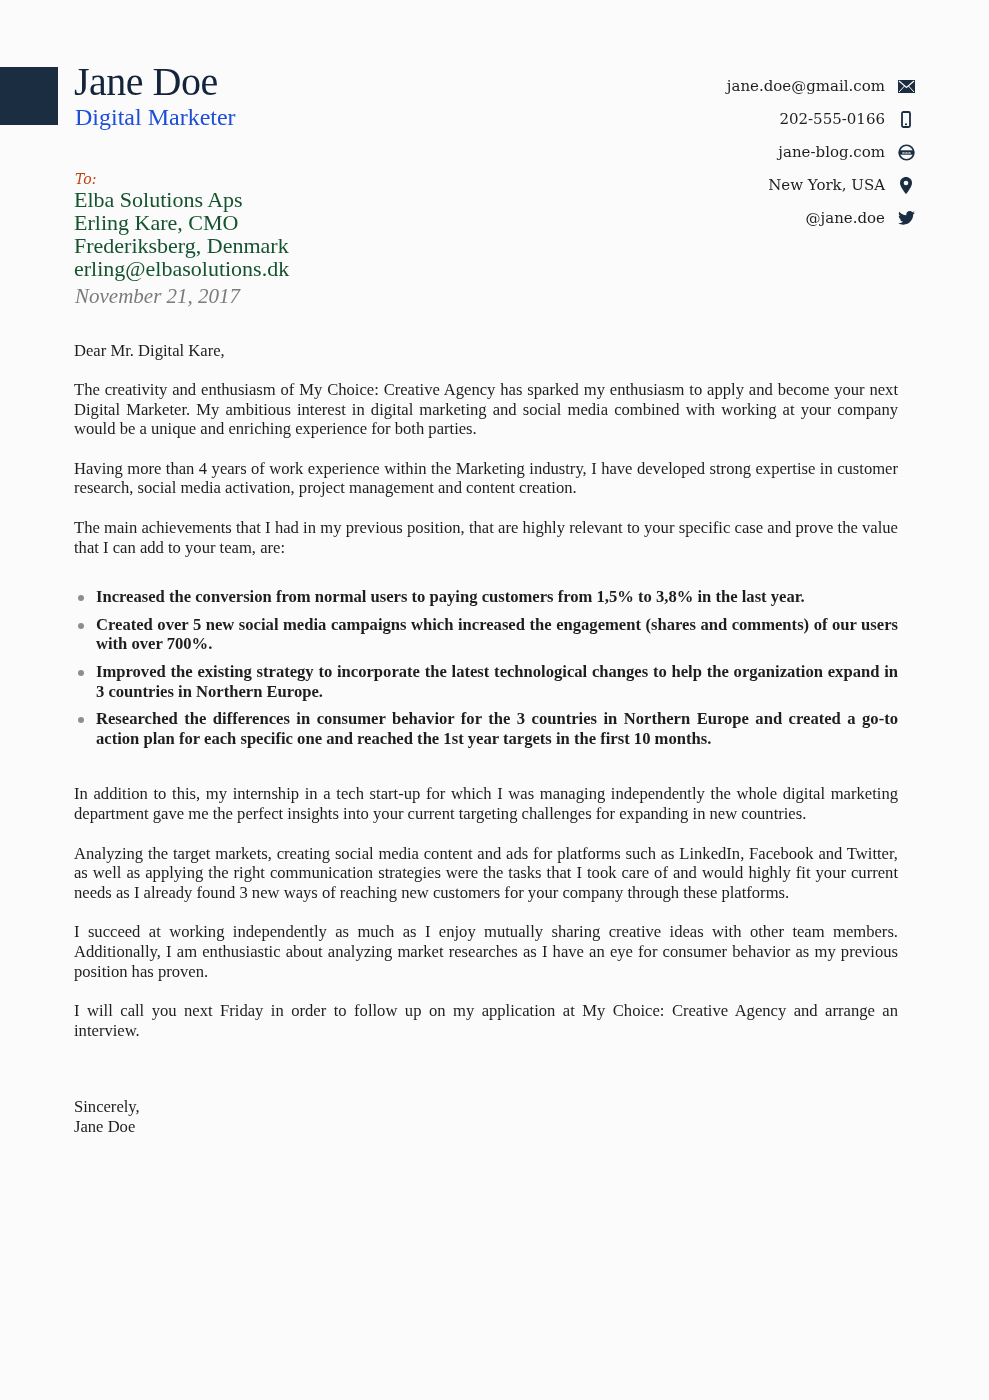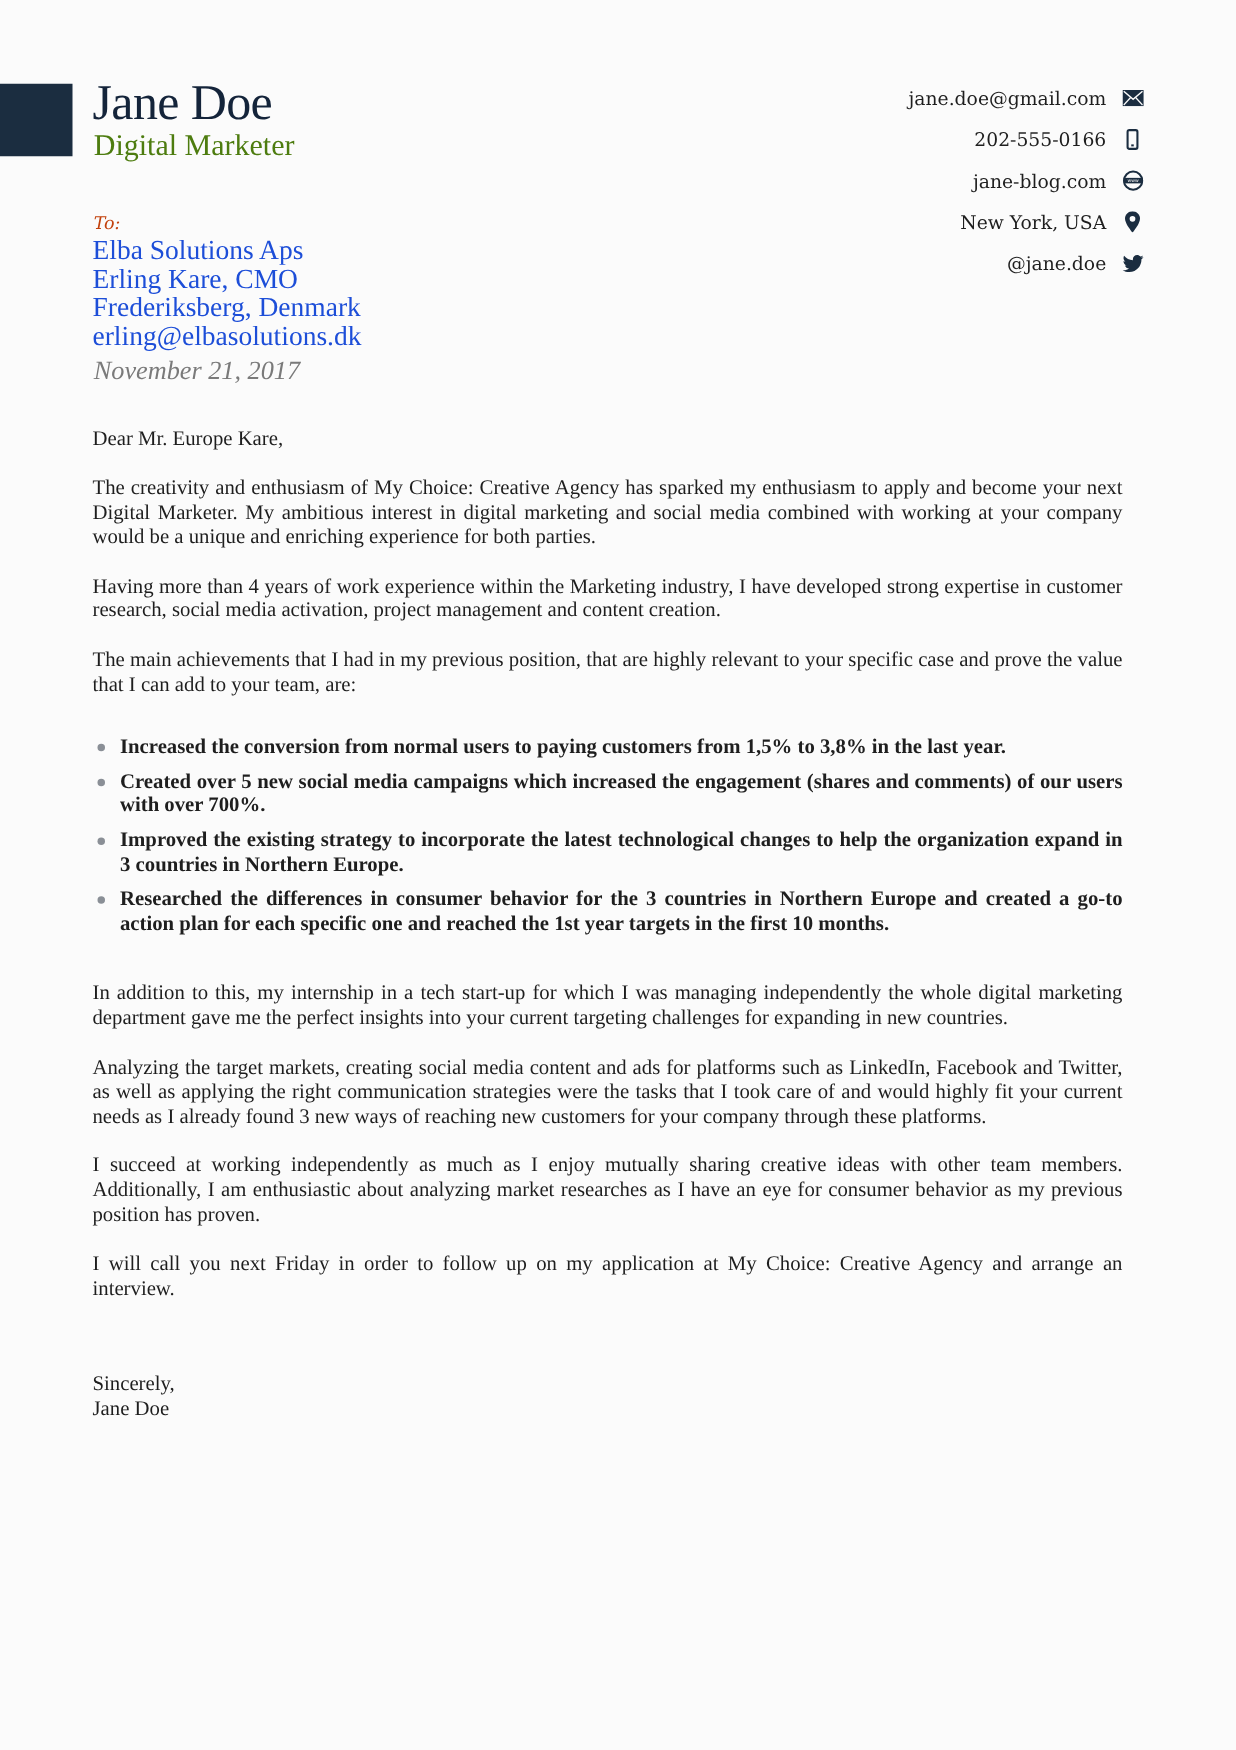--- a/index.html
+++ b/index.html
@@ -1,26 +1,26 @@
 <!DOCTYPE html>
 <html><head>
 <meta charset="utf-8">
 <style>
   html, body { margin:0; padding:0; }
   body { width:989px; height:1400px; background:#fbfbfb; position:relative; overflow:hidden;
          font-family:"DejaVu Serif","Liberation Serif",serif; color:#1e1e1e; }
   .accent-block { position:absolute; left:0; top:67px; width:58px; height:58px; background:#1b2d40; }
   .name { position:absolute; left:74px; top:58px; font-size:40px; color:#14243a; letter-spacing:-0.5px; white-space:nowrap; font-family:"Liberation Serif","DejaVu Serif",serif; }
-  .role { position:absolute; left:75px; top:104px; font-size:24px; color:#4d7c0f; white-space:nowrap; font-family:"Liberation Serif","DejaVu Serif",serif; }
+  .role { position:absolute; left:75px; top:104px; font-size:24px; color:#1d4ed8; white-space:nowrap; font-family:"Liberation Serif","DejaVu Serif",serif; }
   .contacts { position:absolute; right:74px; top:62px; }
-  .contact { display:flex; justify-content:flex-end; align-items:center; height:33px; }
+  .contact { display:flex; justify-content:flex-end; align-items:flex-end; height:33px; }
   .contact-text { font-size:15px; color:#1e1e1e; margin-right:12px; white-space:nowrap; }
   .contact-icon { width:18px; height:18px; display:inline-flex; align-items:center; justify-content:center; color:#1b2d40; }
   .to-label { position:absolute; left:75px; top:171px; font-size:14px; font-style:italic; color:#c2410c; }
-  .recipient { position:absolute; left:74px; top:188px; font-size:22px; line-height:23px; color:#1d4ed8; font-family:"Liberation Serif","DejaVu Serif",serif; }
+  .recipient { position:absolute; left:74px; top:188px; font-size:22px; line-height:23px; color:#14532d; font-family:"Liberation Serif","DejaVu Serif",serif; }
   .date { position:absolute; left:75px; top:284px; font-size:21px; font-style:italic; color:#7a7a7a; font-family:"Liberation Serif","DejaVu Serif",serif; }
   .body { position:absolute; left:74px; top:341px; width:824px; font-size:16.6px; line-height:19.8px; text-align:justify; color:#1e1e1e; font-family:"Liberation Serif","DejaVu Serif",serif; }
   .body p { margin:0 0 19.5px 0; }
   .greeting { margin-bottom:19px !important; }
   ul.achievements { list-style:none; margin:30px 0 36px 0; padding:0;font-weight:bold; }
   ul.achievements li { position:relative; padding-left:22px; margin-bottom:7.5px; }
   ul.achievements li::before { content:""; position:absolute; left:4px; top:8px; width:6px; height:6px; border-radius:50%; background:#8a8f96; }
   .closing { margin-top:56px !important; margin-bottom:0 !important; }
 </style>
 </head>
@@ -83,21 +83,21 @@
 <div class="to-label">To:</div>
 <div class="recipient">
   <div>Elba Solutions Aps</div>
   <div>Erling Kare, CMO</div>
   <div>Frederiksberg, Denmark</div>
   <div>erling@elbasolutions.dk</div>
 </div>
 <div class="date">November 21, 2017</div>
 
 <div class="body">
-  <p class="greeting">Dear Mr. Europe Kare,</p>
+  <p class="greeting">Dear Mr. Digital Kare,</p>
   <p>The creativity and enthusiasm of My Choice: Creative Agency has sparked my enthusiasm to apply and become your next Digital Marketer. My ambitious interest in digital marketing and social media combined with working at your company would be a unique and enriching experience for both parties.</p>
   <p>Having more than 4 years of work experience within the Marketing industry, I have developed strong expertise in customer research, social media activation, project management and content creation.</p>
   <p style="margin-bottom:4px">The main achievements that I had in my previous position, that are highly relevant to your specific case and prove the value that I can add to your team, are:</p>
   <ul class="achievements">
     <li>Increased the conversion from normal users to paying customers from 1,5% to 3,8% in the last year.</li>
     <li>Created over 5 new social media campaigns which increased the engagement (shares and comments) of our users with over 700%.</li>
     <li>Improved the existing strategy to incorporate the latest technological changes to help the organization expand in 3 countries in Northern Europe.</li>
     <li>Researched the differences in consumer behavior for the 3 countries in Northern Europe and created a go-to action plan for each specific one and reached the 1st year targets in the first 10 months.</li>
   </ul>
   <p>In addition to this, my internship in a tech start-up for which I was managing independently the whole digital marketing department gave me the perfect insights into your current targeting challenges for expanding in new countries.</p>

